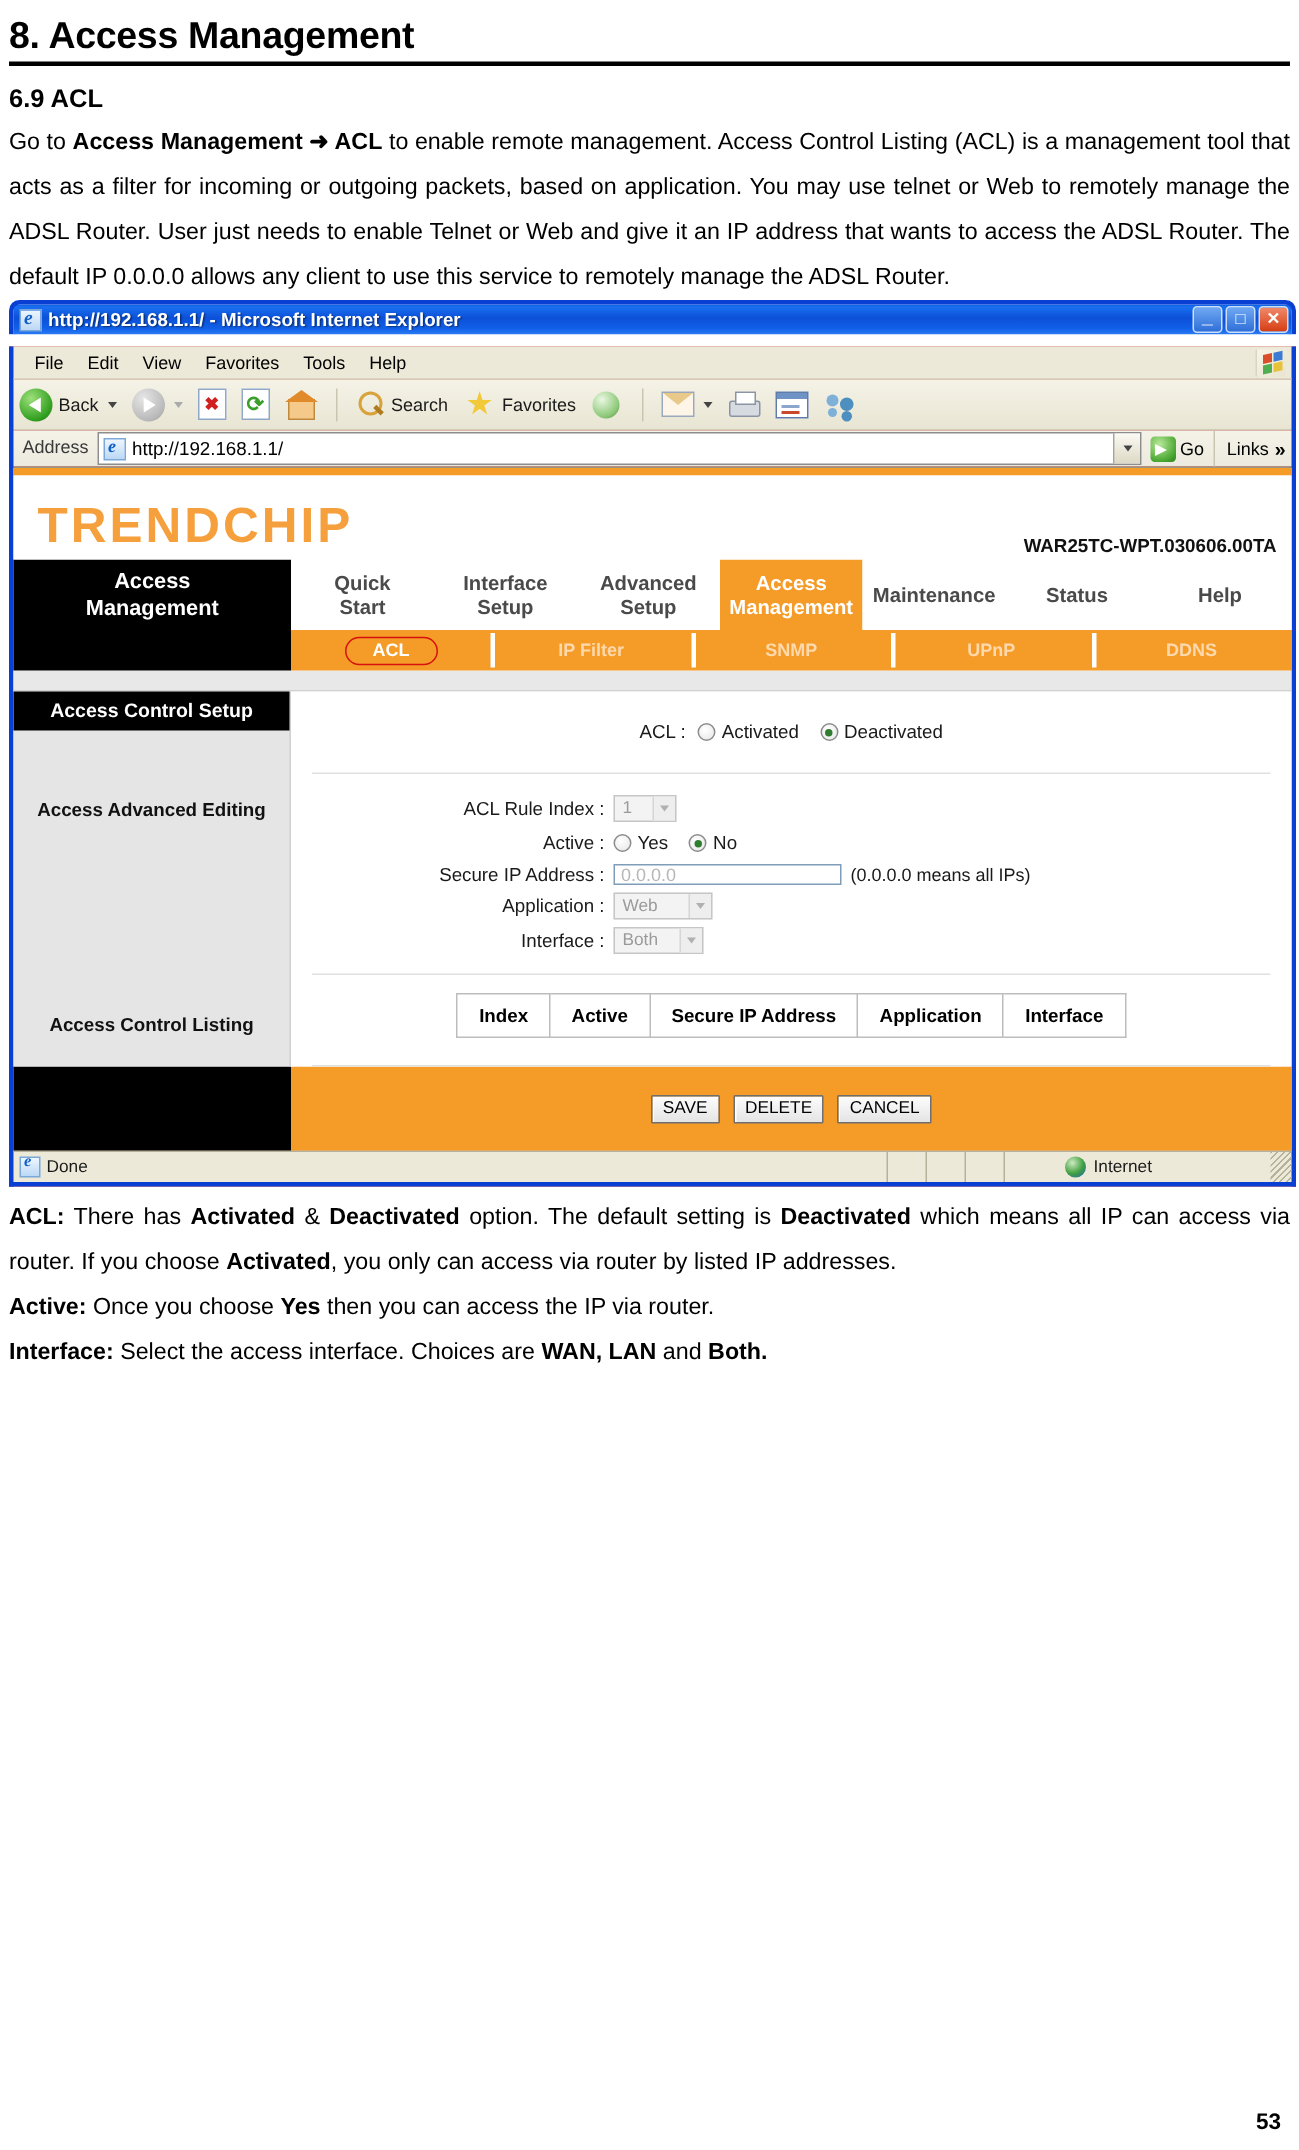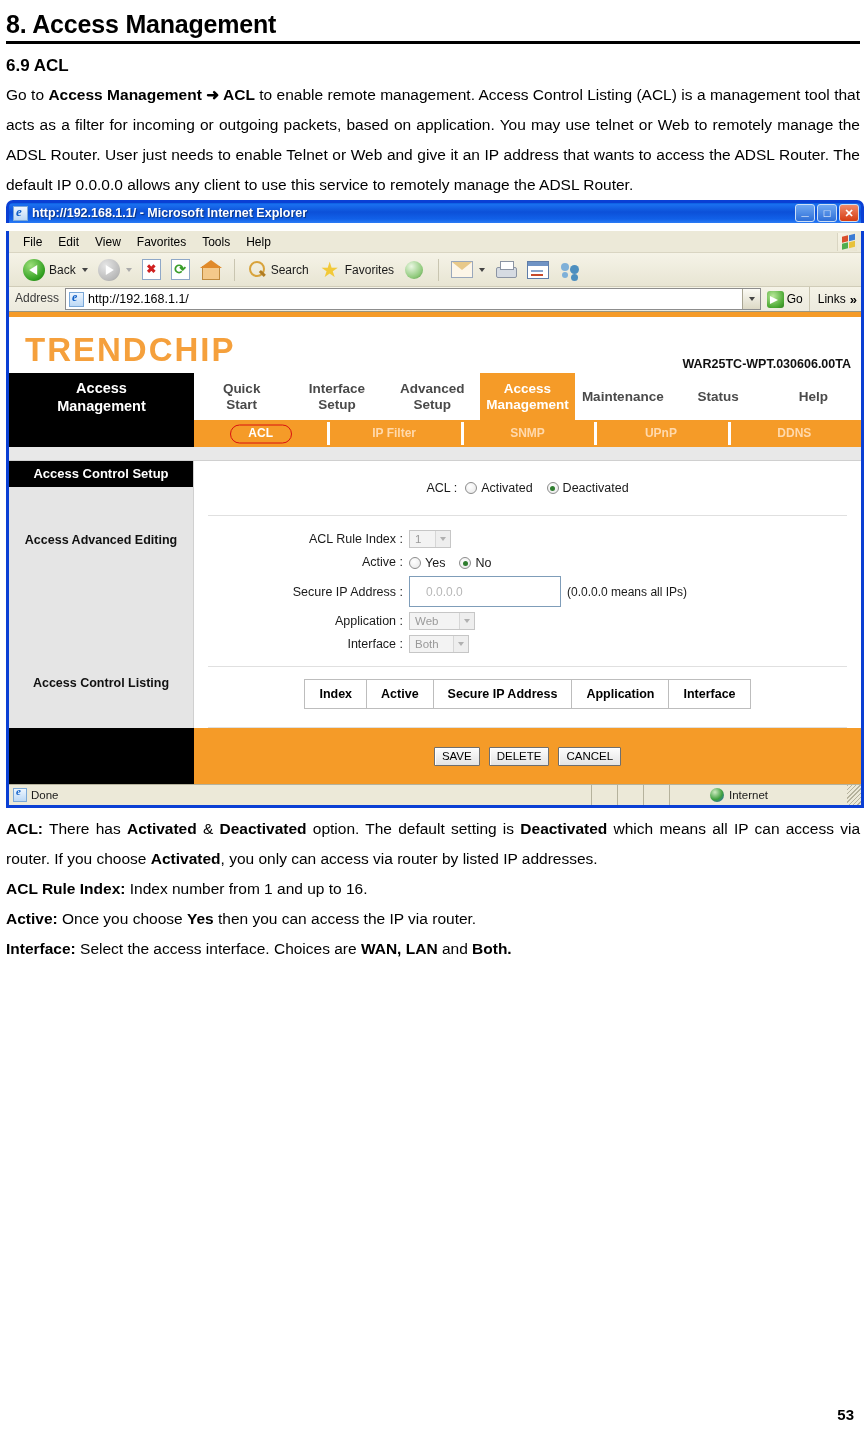--- a/index.html
+++ b/index.html
@@ -111,21 +111,21 @@
   .ie-flag::before{
     content:""; position:absolute; left:4px; top:3px; width:6px; height:6px;
     background:#d94f2b; box-shadow: 7px 0 0 #3b7bd4, 0 7px 0 #4fae4f, 7px 7px 0 #e8c23a;
     transform: skewY(-12deg);
   }
 
   .ie-toolbar {
     height: 34px; display:flex; align-items:center;
     background: linear-gradient(to bottom,#f5f3e7, #e8e5d3);
     border-bottom:1px solid #d0ccb8;
-    padding-left: 10px; gap:2px;
+    padding-left: 0; gap:2px;
   }
   .tb-sep { width:1px; height:22px; background:#c9c5b0; margin:0 6px; }
   .tb-btn { display:flex; align-items:center; gap:4px; padding:0 4px; font-size:12px; }
   .tb-label { font-size:12px; color:#1a1a1a; }
   .circ { width:22px;height:22px;border-radius:50%; position:relative; flex:none;}
   .circ-green { background: radial-gradient(circle at 35% 30%, #9de07a, #2f9e1e 70%, #1d6b12); }
   .circ-grey  { background: radial-gradient(circle at 35% 30%, #e6e6e6, #b9b9b9 70%, #8f8f8f); }
   .arrow-l, .arrow-r {
     position:absolute; left:50%; top:50%; width:0;height:0;
     border-top:5px solid transparent; border-bottom:5px solid transparent;
@@ -292,22 +292,22 @@
   }
   .sel-box .sel-arrow{
     width:15px; height:16px; border-left:1px solid #d6d6d6; background:#eeeeee;
     display:flex; align-items:center; justify-content:center; margin-left:4px;
   }
   .sel-box .sel-arrow i{
     width:0;height:0;border-left:3.5px solid transparent;border-right:3.5px solid transparent;
     border-top:4px solid #b0b0b0; display:block;
   }
   .txt-box {
-    width:152px; height:31px; border:1px solid #7f9db9; background:#fff;
-    font-size:12px; color:#b7b7b7; padding:1px 16px; display:flex; align-items:center;
+    width:152px; height:14px; border:1px solid #7f9db9; background:#fff;
+    font-size:12px; color:#b7b7b7; padding:1px 4px; display:flex; align-items:center;
   }
   .hint { font-size:12px; color:#1a1a1a; }
 
   .listing-wrap { padding: 8px 0 0 0; }
   table.acl-table {
     border-collapse:collapse; margin: 4px auto 0 auto;
   }
   table.acl-table th {
     border:1px solid #bdbdbd; font-size:12.5px; font-weight:bold;
     padding:7px 14px; background:#fff; color:#000; white-space:nowrap;
@@ -627,21 +627,20 @@
           <span>Internet</span>
         </span>
         <span class="sb-grip"></span>
       </div>
 
     </div>
   </div>
 
   <p class="body" style="margin-top:6px;"><span class="b">ACL:</span><span> There has </span><span class="b">Activated</span><span> &amp; </span><span class="b">Deactivated</span><span> option. The default setting is </span><span class="b">Deactivated</span><span> which means all IP can access via router. If you choose </span><span class="b">Activated</span><span>, you only can access via router by listed IP addresses.</span></p>
 
-  <p class="body nojust"><span class="b">ACL Rule Index:</span><span> Index number from 1 and up to 16.</span></p>
 
   <p class="body nojust"><span class="b">Active:</span><span> Once you choose </span><span class="b">Yes</span><span> then you can access the IP via router.</span></p>
 
 
   <p class="body nojust"><span class="b">Interface:</span><span> Select the access interface. Choices are </span><span class="b">WAN, LAN</span><span> and </span><span class="b">Both.</span></p>
 
   <div class="page-num">53</div>
 
 </div>
 

